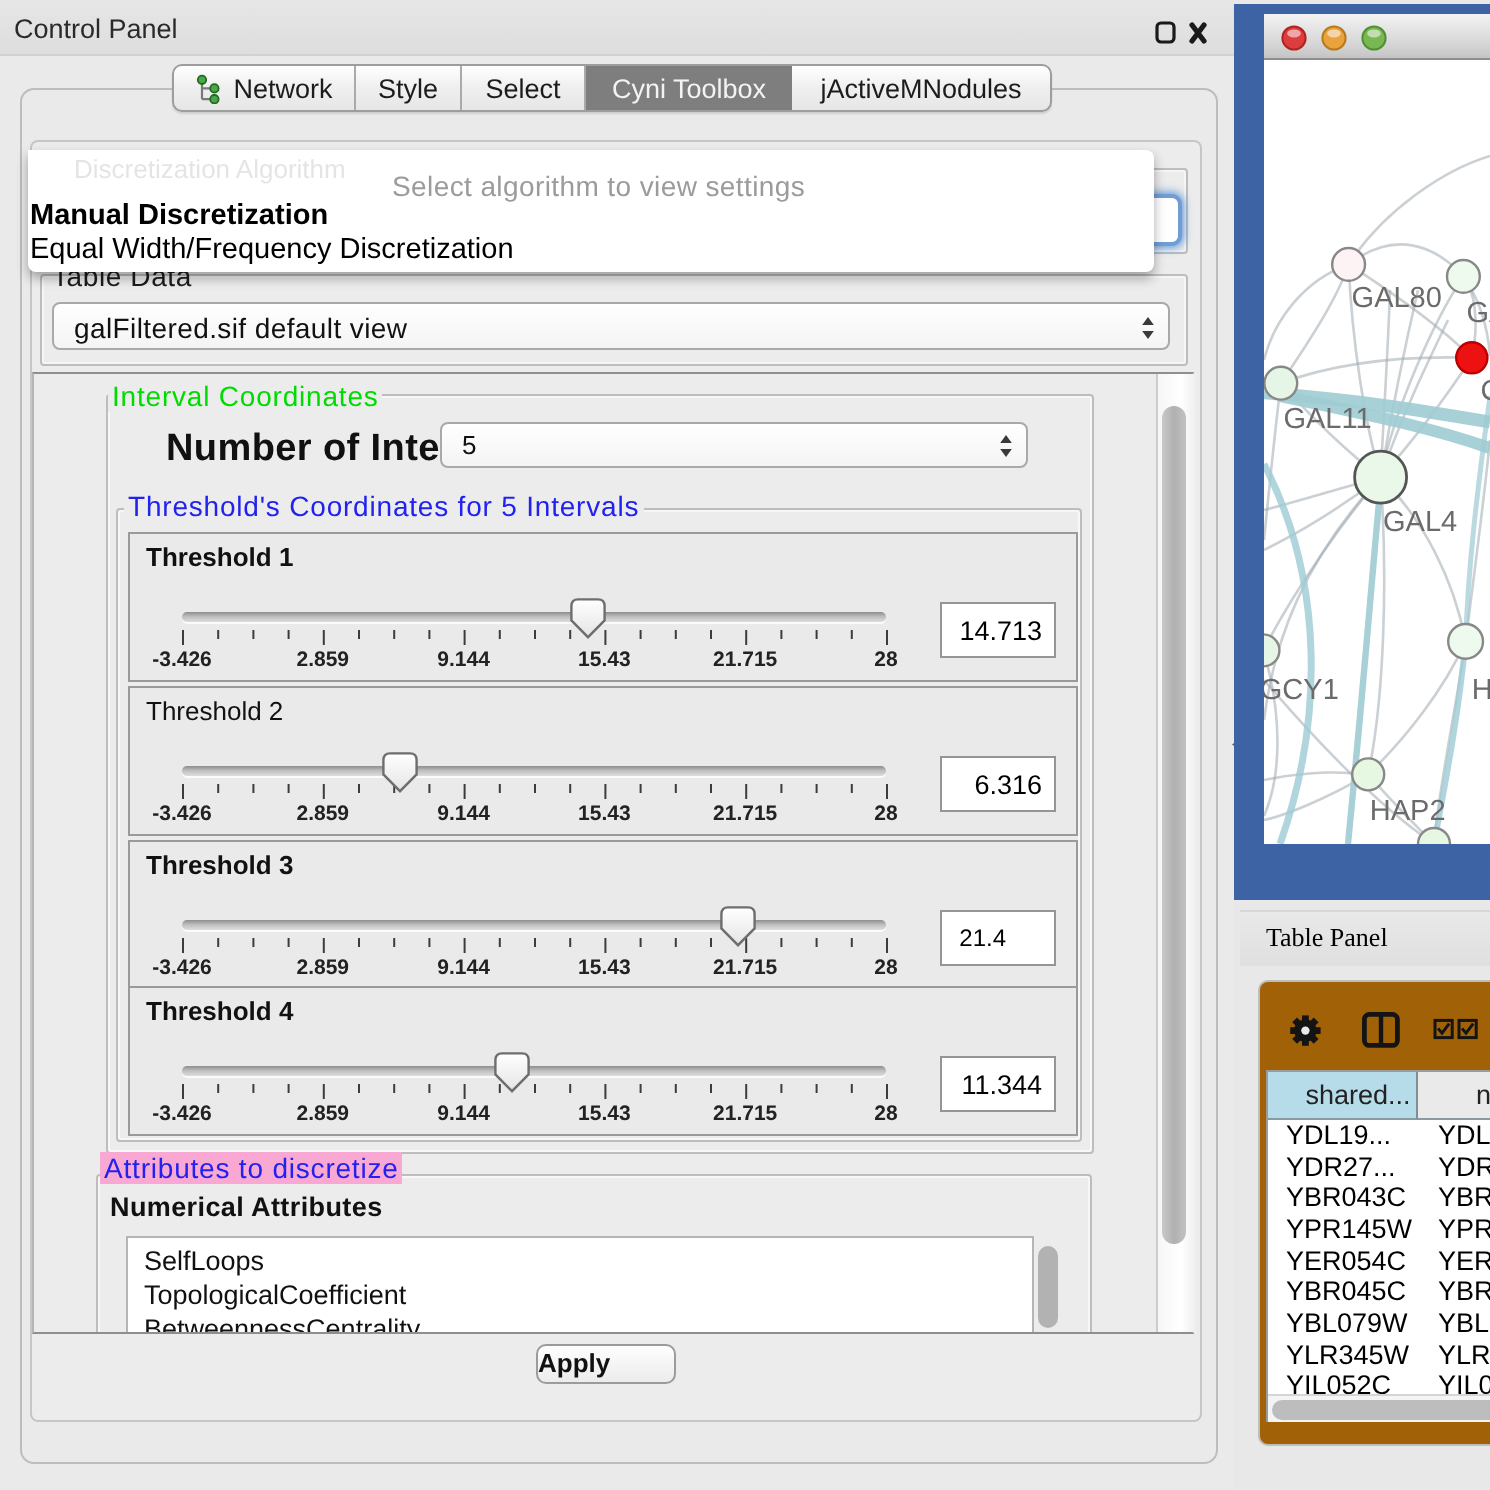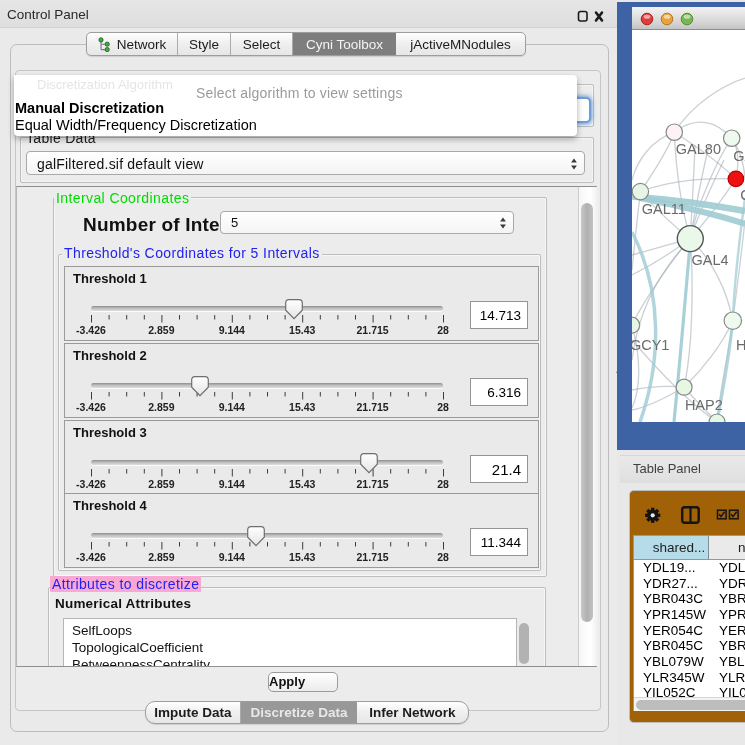--- a/index.html
+++ b/index.html
@@ -109,21 +109,21 @@
           <stop offset="0" stop-color="#ffffff"></stop>
               <stop offset="1" stop-color="#e4e4e4"></stop>
             </linearGradient>
           </defs>
         <path d="M4 0.7 H14 Q17.3 0.7 17.3 4 V11.2 L9 19.6 L0.7 11.2 V4 Q0.7 0.7 4 0.7 Z" fill="url(#thg1)" stroke="#6e6e6e" stroke-width="1.2"></path>
       </svg>
       <div class="abs" style="left:405px;top:34px;width:58px;height:28px;background:#fff;border:1px solid #959595;font-size:13.5px;color:#000;text-align:right;line-height:27px;padding-right:6px;box-sizing:border-box;">14.713</div>
     </div>
 
     <div class="abs" style="left:47px;top:156px;width:473px;height:73px;background:#eaeaea;border:1px solid #9a9a9a;">
-      <div class="abs" style="left:8px;top:4px;font-size:13px;font-weight:bold;color:#111;">Threshold 2</div>
+      <div class="abs" style="left:8px;top:4px;font-size:13px;font-weight:normal;color:#111;">Threshold 2</div>
       <div class="abs" style="left:26px;top:39px;width:352px;height:5px;border-radius:3px;background:linear-gradient(#8d8d8d,#bdbdbd 45%,#dedede);box-shadow:0 1px 0 rgba(255,255,255,0.8);"></div>
       <svg class="abs" style="left:0;top:48px;" width="473" height="9">
           <path d="M26.5 0 V7.5" stroke="#3c3c3c" stroke-width="1"></path>
           <path d="M44.1 0 V4.5" stroke="#3c3c3c" stroke-width="1"></path>
           <path d="M61.7 0 V4.5" stroke="#3c3c3c" stroke-width="1"></path>
           <path d="M79.3 0 V4.5" stroke="#3c3c3c" stroke-width="1"></path>
           <path d="M96.9 0 V7.5" stroke="#3c3c3c" stroke-width="1"></path>
           <path d="M114.5 0 V4.5" stroke="#3c3c3c" stroke-width="1"></path>
           <path d="M132.1 0 V4.5" stroke="#3c3c3c" stroke-width="1"></path>
           <path d="M149.7 0 V4.5" stroke="#3c3c3c" stroke-width="1"></path>
@@ -193,21 +193,21 @@
         <div class="abs" style="left:348.0px;top:57px;width:60px;text-align:center;font-size:10.5px;font-weight:bold;color:#222;">28</div>
       <svg class="abs" style="left:295.1px;top:32px;" width="18" height="21" viewBox="0 0 18 21">
         <defs>
             <linearGradient id="thg3" x1="0" y1="0" x2="0" y2="1">
           <stop offset="0" stop-color="#ffffff"></stop>
               <stop offset="1" stop-color="#e4e4e4"></stop>
             </linearGradient>
           </defs>
         <path d="M4 0.7 H14 Q17.3 0.7 17.3 4 V11.2 L9 19.6 L0.7 11.2 V4 Q0.7 0.7 4 0.7 Z" fill="url(#thg3)" stroke="#6e6e6e" stroke-width="1.2"></path>
       </svg>
-      <div class="abs" style="left:405px;top:34px;width:58px;height:28px;background:#fff;border:1px solid #959595;font-size:15px;color:#000;text-align:right;line-height:27px;padding-right:6px;box-sizing:border-box;">21.4</div>
+      <div class="abs" style="left:405px;top:34px;width:58px;height:28px;background:#fff;border:1px solid #959595;font-size:12px;color:#000;text-align:right;line-height:27px;padding-right:24px;box-sizing:border-box;">21.4</div>
     </div>
 
     <div class="abs" style="left:47px;top:305.5px;width:473px;height:73px;background:#eaeaea;border:1px solid #9a9a9a;">
       <div class="abs" style="left:8px;top:4px;font-size:13px;font-weight:bold;color:#111;">Threshold 4</div>
       <div class="abs" style="left:26px;top:39px;width:352px;height:5px;border-radius:3px;background:linear-gradient(#8d8d8d,#bdbdbd 45%,#dedede);box-shadow:0 1px 0 rgba(255,255,255,0.8);"></div>
       <svg class="abs" style="left:0;top:48px;" width="473" height="9">
           <path d="M26.5 0 V7.5" stroke="#3c3c3c" stroke-width="1"></path>
           <path d="M44.1 0 V4.5" stroke="#3c3c3c" stroke-width="1"></path>
           <path d="M61.7 0 V4.5" stroke="#3c3c3c" stroke-width="1"></path>
           <path d="M79.3 0 V4.5" stroke="#3c3c3c" stroke-width="1"></path>
@@ -254,25 +254,20 @@
       <div style="padding:3px 0 0 8px;line-height:17px;">SelfLoops<br>TopologicalCoefficient<br>BetweennessCentrality</div>
     </div>
     <div class="abs" style="left:502px;top:436px;width:9.5px;height:41px;background:#b2b2b2;border-radius:5px;"></div>
   </div>
 
   <div class="abs" style="left:578px;top:187px;width:19px;height:479px;background:linear-gradient(90deg,#f6f6f6,#ffffff 60%,#eee);border-left:1px solid #ccc;"></div>
   <div class="abs" style="left:581px;top:203px;width:12px;height:419px;background:linear-gradient(90deg,#c9c9c9,#b0b0b0 50%,#c2c2c2);border-radius:6px;"></div>
 
   <div class="abs" style="left:268px;top:672px;width:68px;height:18px;background:linear-gradient(#fefefe,#ececec);border:1px solid #9b9b9b;border-radius:5px;font-size:13px;font-weight:bold;color:#111;line-height:18px;">Apply</div>
 
-  <div class="abs" style="left:145px;top:701px;width:322px;height:21px;border:1px solid #9d9d9d;border-radius:10px;background:linear-gradient(#ffffff,#f0f0f0 45%,#e6e6e6);display:flex;font-size:13.5px;font-weight:bold;color:#1c1c1c;overflow:hidden;box-shadow:0 1px 1px rgba(0,0,0,0.12);">
-    <div style="width:94px;border-right:1px solid #aaa;display:flex;align-items:center;justify-content:center;">Impute Data</div>
-    <div style="width:116px;background:#989898;color:#e8e8e8;display:flex;align-items:center;justify-content:center;">Discretize Data</div>
-    <div style="flex:1;display:flex;align-items:center;justify-content:center;">Infer Network</div>
-  </div>
 </div>
 
 <svg class="abs" style="left:615px;top:369px;" width="6" height="7" viewBox="0 0 6 7">
     <path d="M5 0.5 L1 3.2 L5 6 Z" fill="#5a5a5a"></path>
   </svg>
 
 <div class="abs" style="left:14px;top:75px;width:563px;height:61px;background:#fff;border-radius:0 4px 4px 4px;box-shadow:0 3px 6px rgba(0,0,0,0.33);z-index:30;">
   <div class="abs" style="left:23px;top:2px;font-size:13px;color:rgba(130,130,130,0.22);">Discretization Algorithm</div>
   <div class="abs" style="left:182px;top:10px;font-size:14px;letter-spacing:0.2px;color:#9b9b9b;">Select algorithm to view settings</div>
   <div class="abs" style="left:1px;top:25px;font-size:14.5px;font-weight:bold;color:#000;">Manual Discretization</div>
@@ -345,21 +340,21 @@
       <text x="9.7" y="184.2" font-size="14.5" fill="#6b6b6b" font-family="Liberation Sans">GAL11</text>
       <text x="59.5" y="235.4" font-size="14.5" fill="#6b6b6b" font-family="Liberation Sans">GAL4</text>
       <text x="-2.1" y="319.6" font-size="14.5" fill="#6b6b6b" font-family="Liberation Sans">GCY1</text>
       <text x="103.9" y="319.6" font-size="14.5" fill="#6b6b6b" font-family="Liberation Sans">H</text>
       <text x="52.9" y="380" font-size="14.5" fill="#6b6b6b" font-family="Liberation Sans">HAP2</text>
     </svg>
   </div>
 </div>
 
 <div class="abs" style="left:620px;top:455px;width:125px;height:27px;background:linear-gradient(#e9e9e9,#dfdfdf);border-top:1px solid #d8d8d8;"></div>
-<div class="abs" style="left:633px;top:461px;font-size:13px;color:#404040;">Table Panel</div>
+<div class="abs" style="left:633px;top:461px;font-size:13px;color:#000000;font-family:Liberation Serif, serif;">Table Panel</div>
 
 <div class="abs" style="left:629px;top:490px;width:116px;height:231px;background:#a16207;border:1px solid #bdbdbd;border-radius:5px 0 0 5px;border-right:none;">
 
   <svg class="abs" style="left:15px;top:15px;" width="100" height="21" viewBox="0 0 100 21">
     <g fill="#141414">
       <g transform="translate(7.7,9.3)">
         <circle r="5.6"></circle>
         <g>
           <rect x="-1.7" y="-7.6" width="3.4" height="15.2"></rect>
           <rect x="-1.7" y="-7.6" width="3.4" height="15.2" transform="rotate(45)"></rect>

